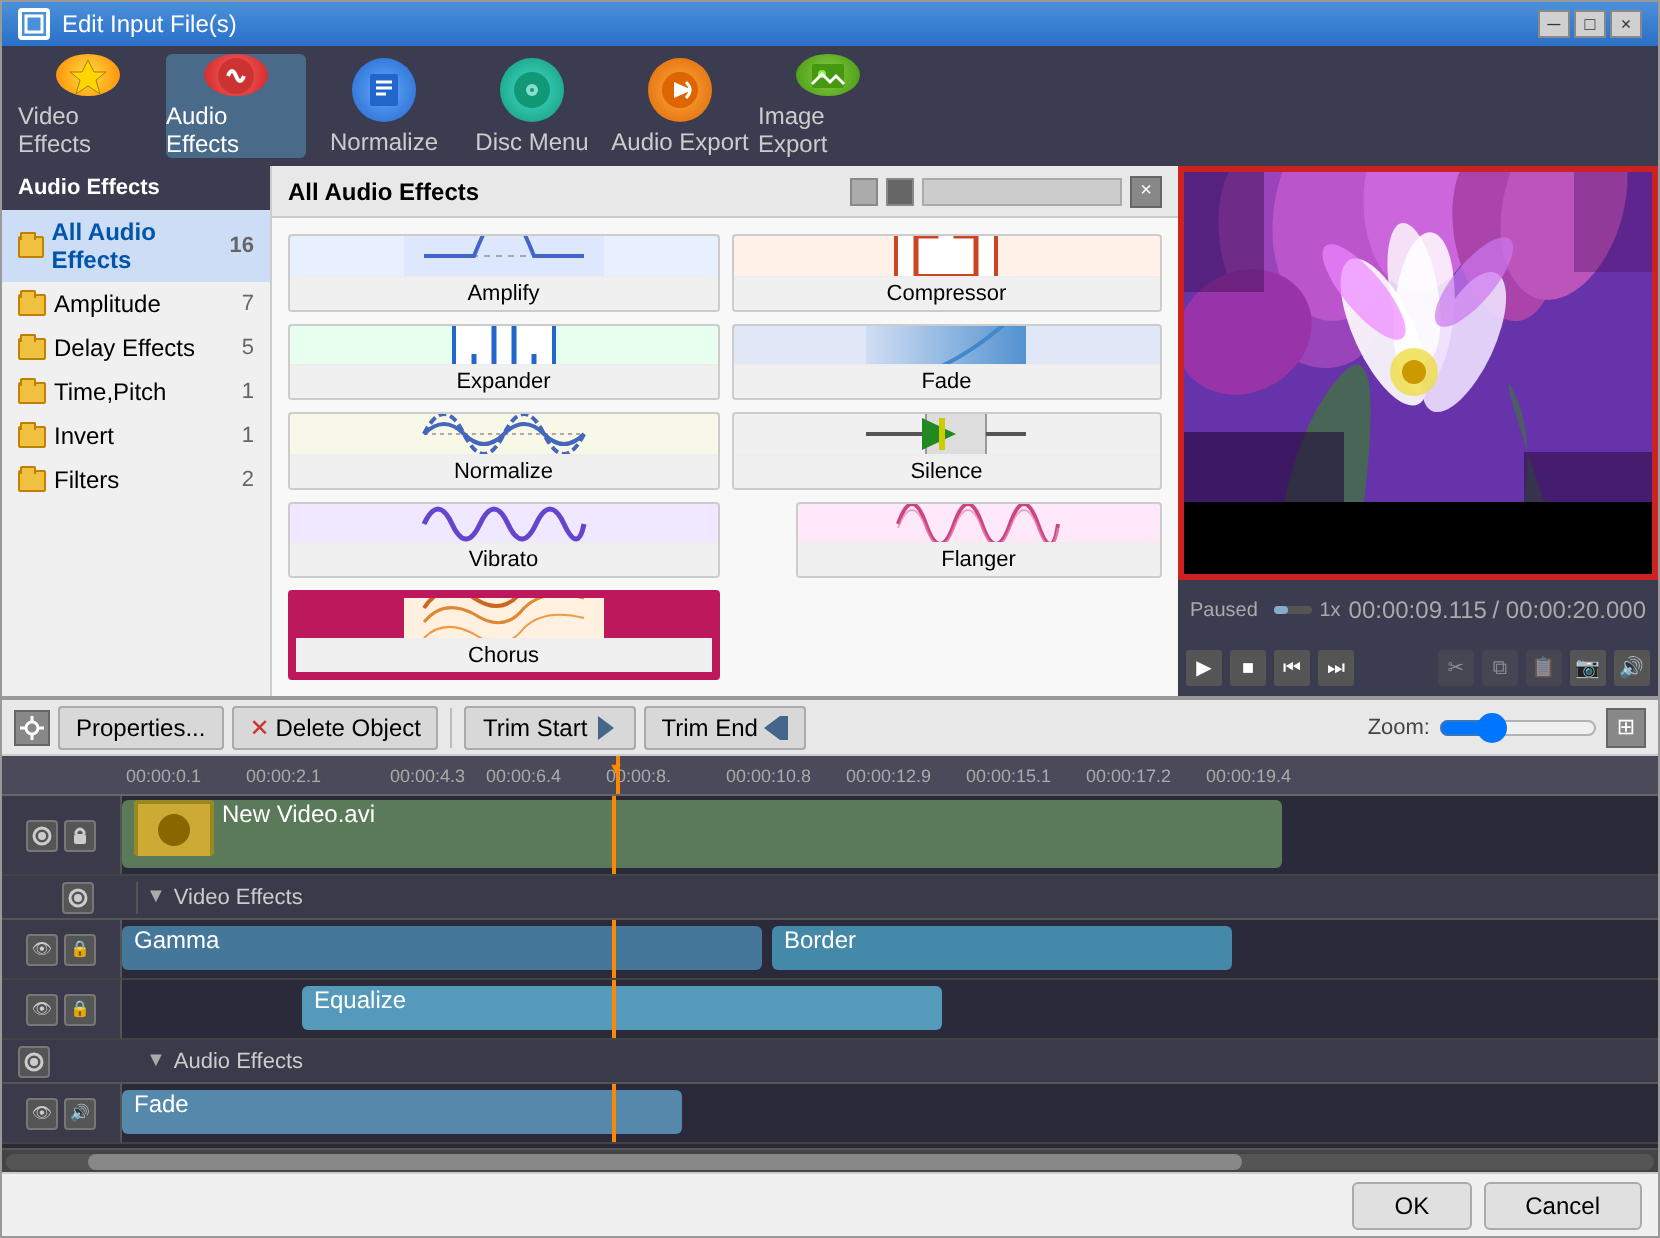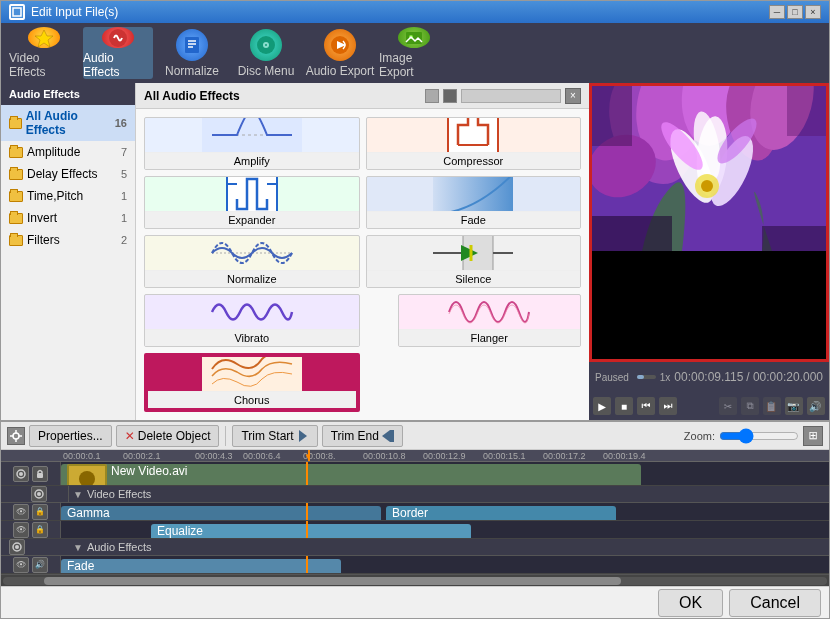--- a/index.html
+++ b/index.html
@@ -49,21 +49,21 @@
     .right-panel { width: 240px; flex-shrink: 0; display: flex; flex-direction: column; background: #1a1a1a; }
     .video-preview { flex: 1; background: #000; position: relative; border: 3px solid #cc2222; }
     .transport-bar { background: #3c3c50; height: 30px; display: flex; align-items: center; padding: 0 6px; gap: 4px; }
     .transport-btn { width: 18px; height: 18px; background: #555; border: none; cursor: pointer; color: white; font-size: 10px; display: flex; align-items: center; justify-content: center; border-radius: 2px; }
     .transport-progress { flex: 1; height: 4px; background: #555; border-radius: 2px; position: relative; }
     .transport-progress-fill { height: 100%; background: #88aacc; border-radius: 2px; width: 40%; }
     .time-display { color: #aaa; font-size: 10px; white-space: nowrap; }
     .paused-text { color: #aaa; font-size: 10px; margin-right: 4px; }
     .speed-text { color: #aaa; font-size: 10px; }
 
-    .bottom-area { height: 198px; background: #2a2a3a; display: flex; flex-direction: column; flex-shrink: 0; }
+    .bottom-area { height: 270px; background: #2a2a3a; display: flex; flex-direction: column; flex-shrink: 0; }
 
     .edit-toolbar { background: #e8e8e8; border-top: 2px solid #999; border-bottom: 1px solid #ccc; height: 30px; display: flex; align-items: center; gap: 4px; padding: 0 6px; }
     .edit-btn { display: flex; align-items: center; gap: 3px; padding: 3px 8px; background: #d8d8d8; border: 1px solid #aaa; cursor: pointer; font-size: 11px; border-radius: 2px; }
     .zoom-label { margin-left: auto; font-size: 11px; color: #444; }
     .zoom-slider { width: 80px; height: 16px; }
     .zoom-icon { width: 20px; height: 20px; background: #888; border: 1px solid #666; display: flex; align-items: center; justify-content: center; font-size: 11px; color: white; cursor: pointer; }
 
     .timeline-area { flex: 1; display: flex; flex-direction: column; overflow: hidden; }
     .timeline-ruler { background: #4a4a5a; height: 20px; border-bottom: 1px solid #666; display: flex; align-items: center; padding: 0 2px; overflow: hidden; position: relative; }
     .ruler-tick { position: absolute; top: 0; height: 100%; display: flex; align-items: center; font-size: 9px; color: #aaa; white-space: nowrap; }
@@ -77,21 +77,21 @@
     .clip-border { background: #447799; }
     .clip-equalize { background: #447799; }
     .clip-fade { background: #5588aa; }
     .video-thumb { width: 40px; height: 28px; background: #888; margin-right: 4px; flex-shrink: 0; overflow: hidden; border-radius: 2px; }
 
     .track-section-header { display: flex; height: 22px; align-items: center; background: #3a3a4a; padding: 0 8px; gap: 4px; border-bottom: 1px solid #555; }
     .track-section-label { color: #ccc; font-size: 11px; display: flex; align-items: center; gap: 4px; }
     .collapse-btn { cursor: pointer; color: #aaa; font-size: 10px; }
 
     .bottom-btn-bar { background: #f0f0f0; border-top: 1px solid #ccc; height: 32px; display: flex; align-items: center; justify-content: flex-end; padding: 0 8px; gap: 6px; }
-    .dialog-btn { padding: 4px 20px; border: 1px solid #aaa; background: #e0e0e0; cursor: pointer; font-size: 16px; border-radius: 3px; }
+    .dialog-btn { padding: 4px 20px; border: 1px solid #aaa; background: #e0e0e0; cursor: pointer; font-size: 12px; border-radius: 3px; }
 
     
     .thumb-amplify { background: #e8f0ff; }
     .thumb-compressor { background: #fff0e8; }
     .thumb-expander { background: #e8fff0; }
     .thumb-fade { background: #e0e8f8; }
     .thumb-normalize { background: #f8f8e8; }
     .thumb-silence { background: #f0f0f0; }
     .thumb-vibrato { background: #f0e8ff; }
     .thumb-flanger { background: #ffe8f8; margin-left: 32px; }

